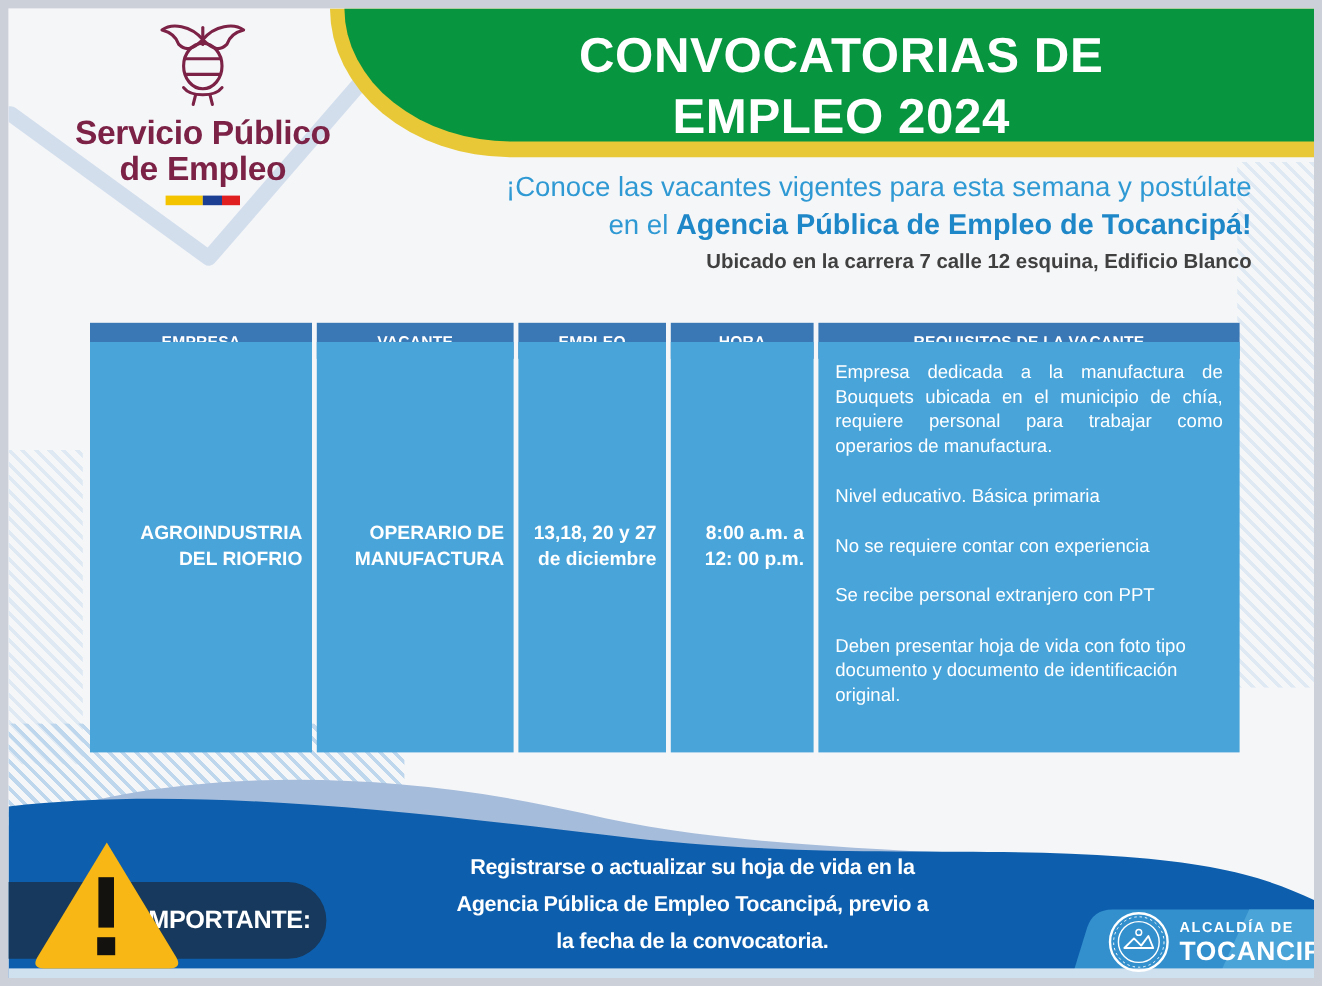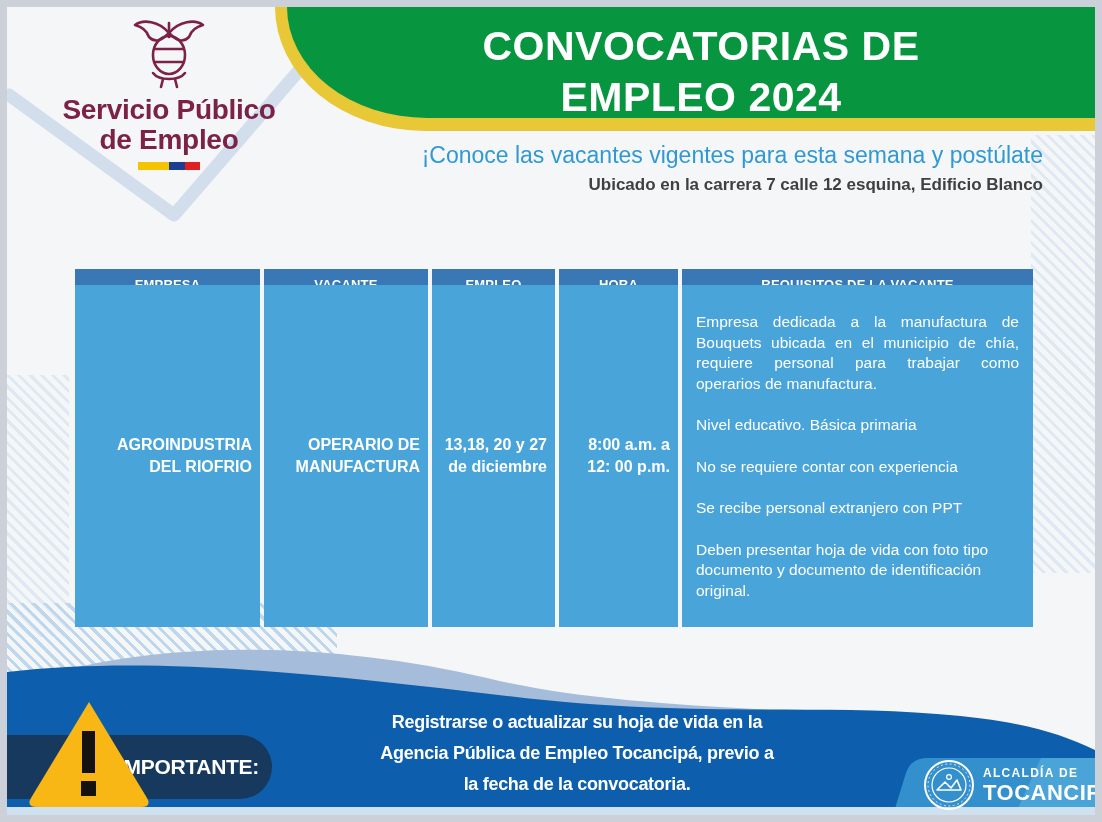--- a/index.html
+++ b/index.html
@@ -38,21 +38,21 @@
   
   .jobs-table{left:68px;top:236px;width:958px;display:grid;
               grid-template-columns:185px 164px 123px 119px 351px;grid-gap:4px;}
   .th{background:#3a77b5;color:#fff;height:30px;display:flex;align-items:center;justify-content:center;
       font-size:13px;font-weight:700;letter-spacing:.2px;margin-top:26px;}
   .jobs-body{top:278px;}
   .td{background:#49a4da;color:#fff;height:342px;display:flex;align-items:center;justify-content:center;
       text-align:right;font-size:16px;font-weight:700;line-height:22px;padding:0 8px;box-sizing:border-box;}
   .td.req{display:block;text-align:left;font-weight:400;font-size:15.5px;line-height:20.5px;
           padding:12px 14px;overflow:hidden;}
-  .td.req p{margin:15px 0 21px 0;}
+  .td.req p{margin:4px 0 21px 0;}
   .td.req p.justify{text-align:justify;}
 
   
   .footer-svg{left:0;bottom:0;width:1088px;height:185px;}
   .pill{left:0;top:728px;width:265px;height:64px;background:#16395d;border-radius:0 32px 32px 0;
         display:flex;align-items:center;justify-content:flex-end;padding-right:13px;box-sizing:border-box;}
   .pill span{color:#fff;font-size:21px;font-weight:800;letter-spacing:-.3px;}
   .warn{left:16px;top:690px;}
   .fmsg{left:252px;top:700px;width:636px;text-align:center;color:#fff;
         font-size:18px;font-weight:800;line-height:31px;letter-spacing:-.3px;}
@@ -99,20 +99,21 @@
       </div>
       <span class="flagbar">
         <span class="y"></span>
           <span class="b"></span>
           <span class="r"></span>
       </span>
     </div>
 
     <div class="abs intro">
       <div class="intro-l1">¡Conoce las vacantes vigentes para esta semana y postúlate</div>
+      <div class="intro-l2"><span>en el </span><b>Agencia Pública de Empleo de Tocancipá!</b></div>
       <div class="intro-loc">Ubicado en la carrera 7 calle 12 esquina, Edificio Blanco</div>
     </div>
 
     <div class="abs jobs-table">
       <div class="th">EMPRESA</div>
       <div class="th">VACANTE</div>
       <div class="th">EMPLEO</div>
       <div class="th">HORA</div>
       <div class="th">REQUISITOS DE LA VACANTE</div>
     </div>

